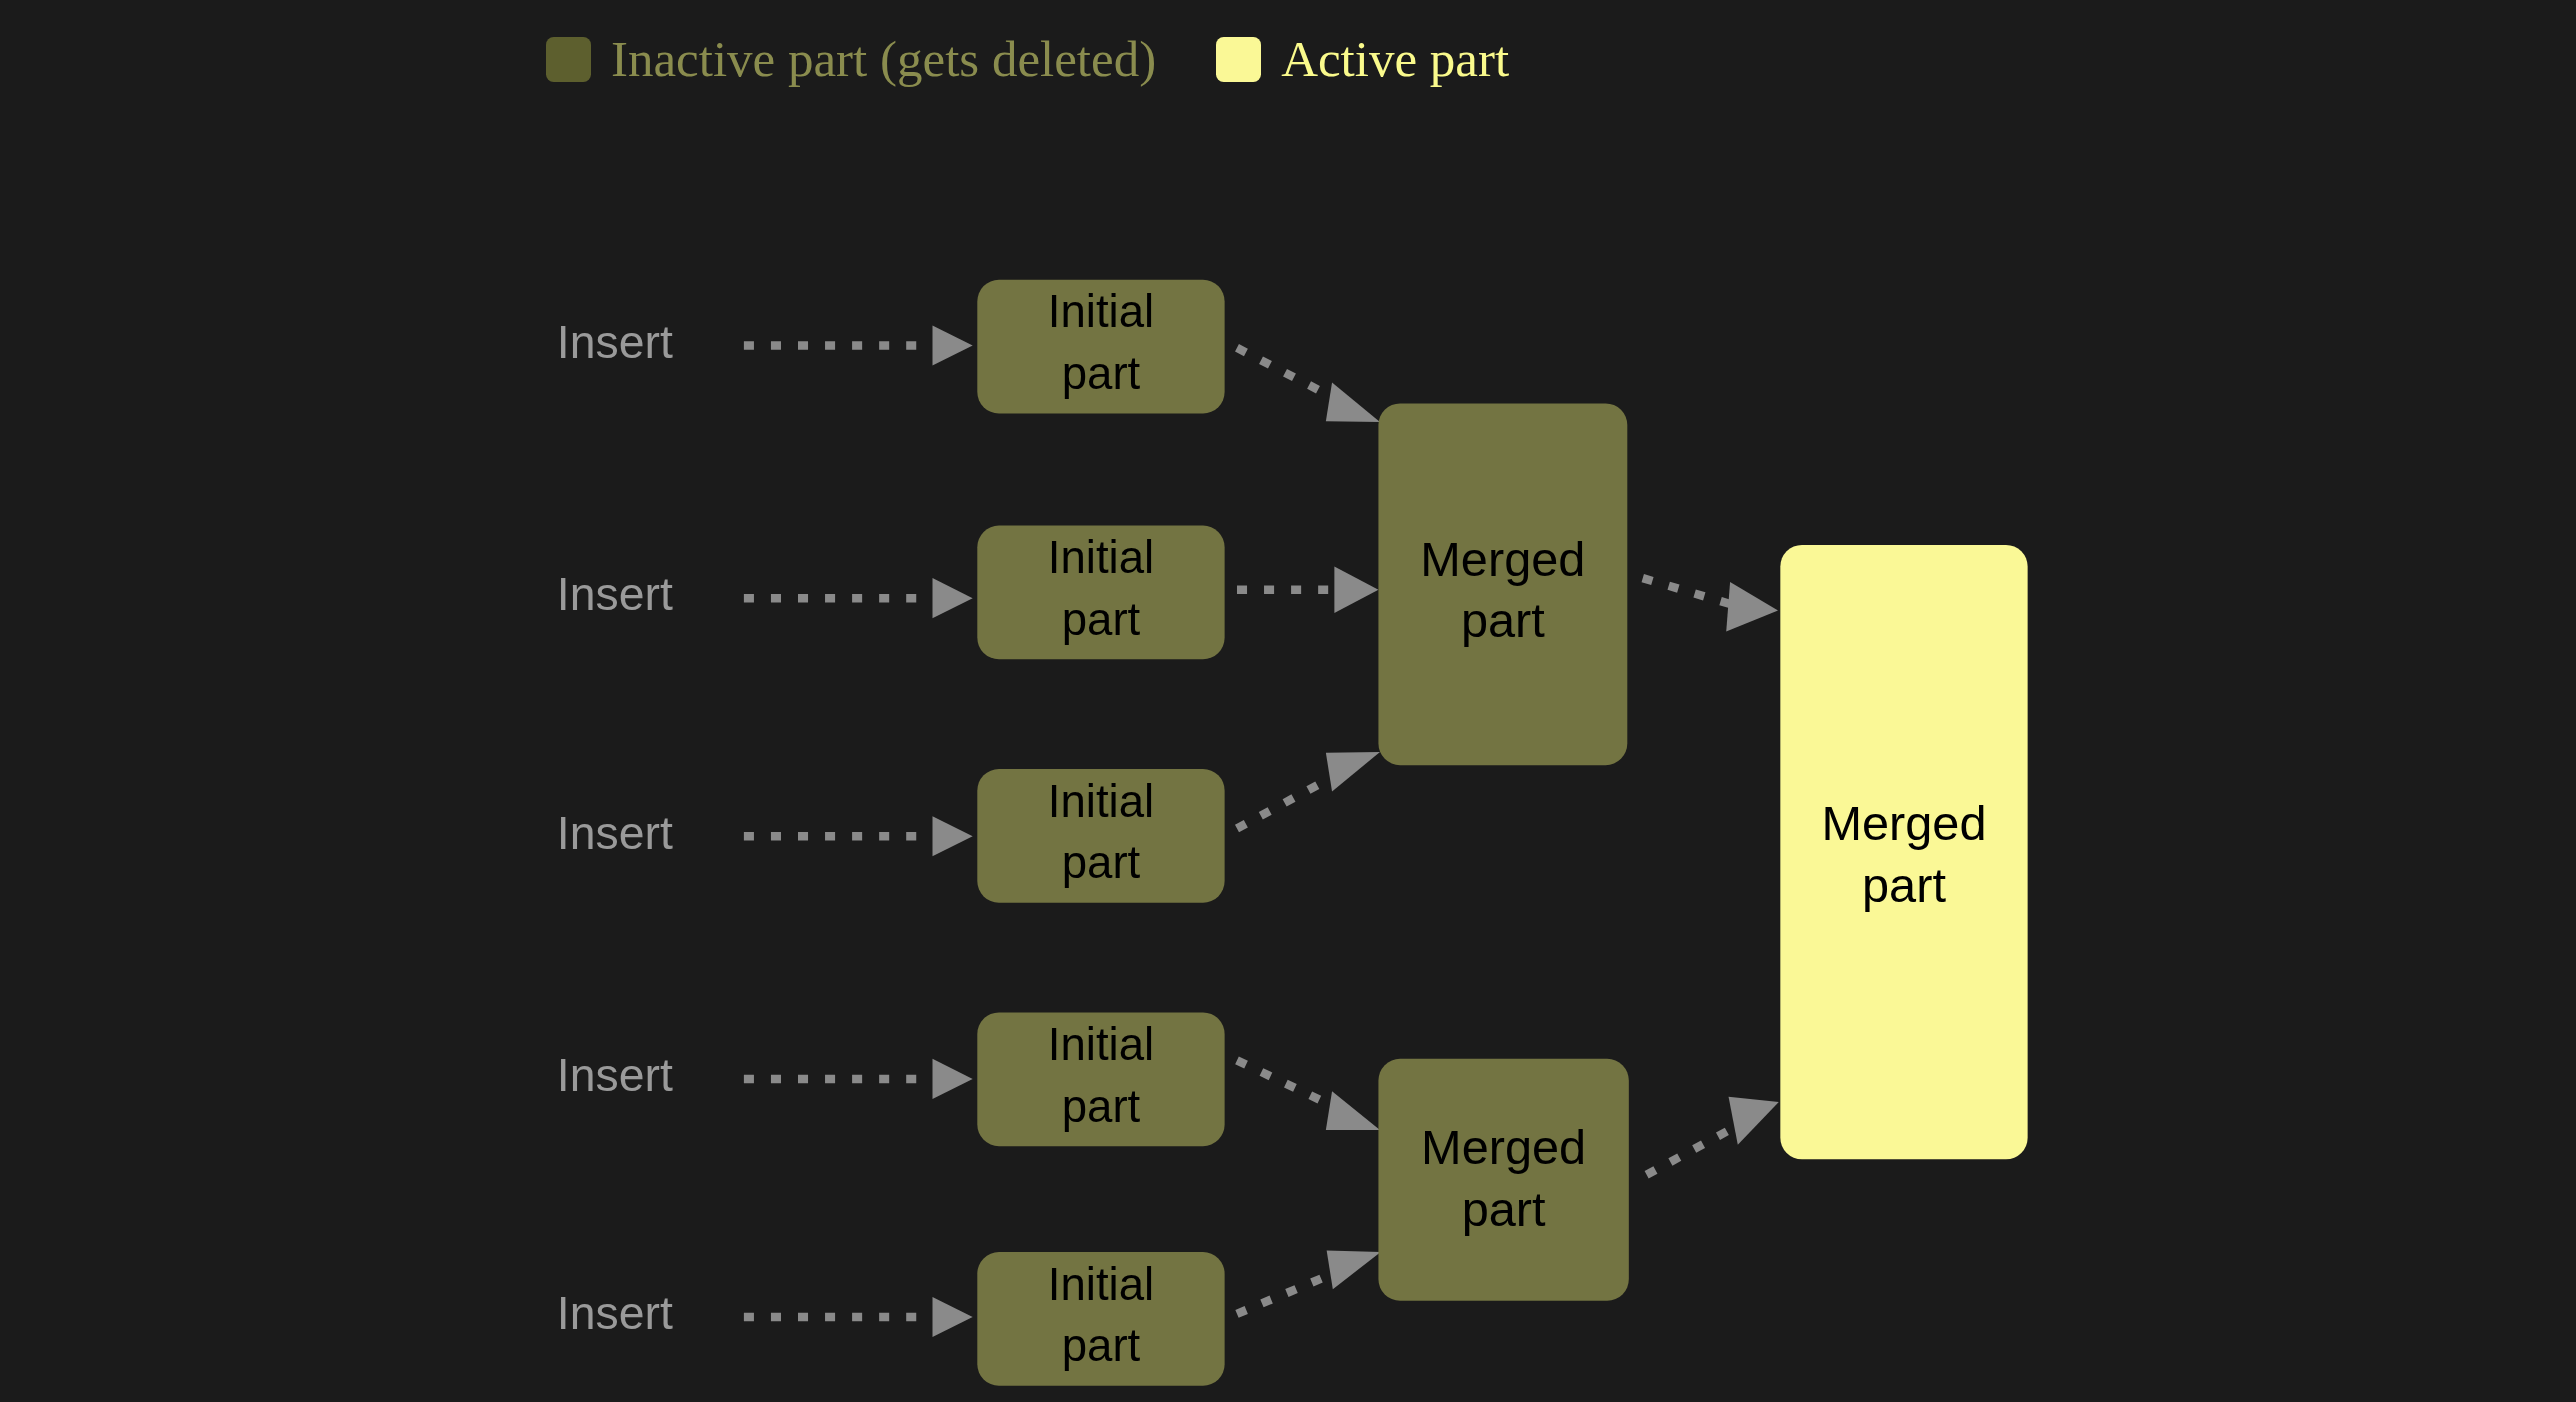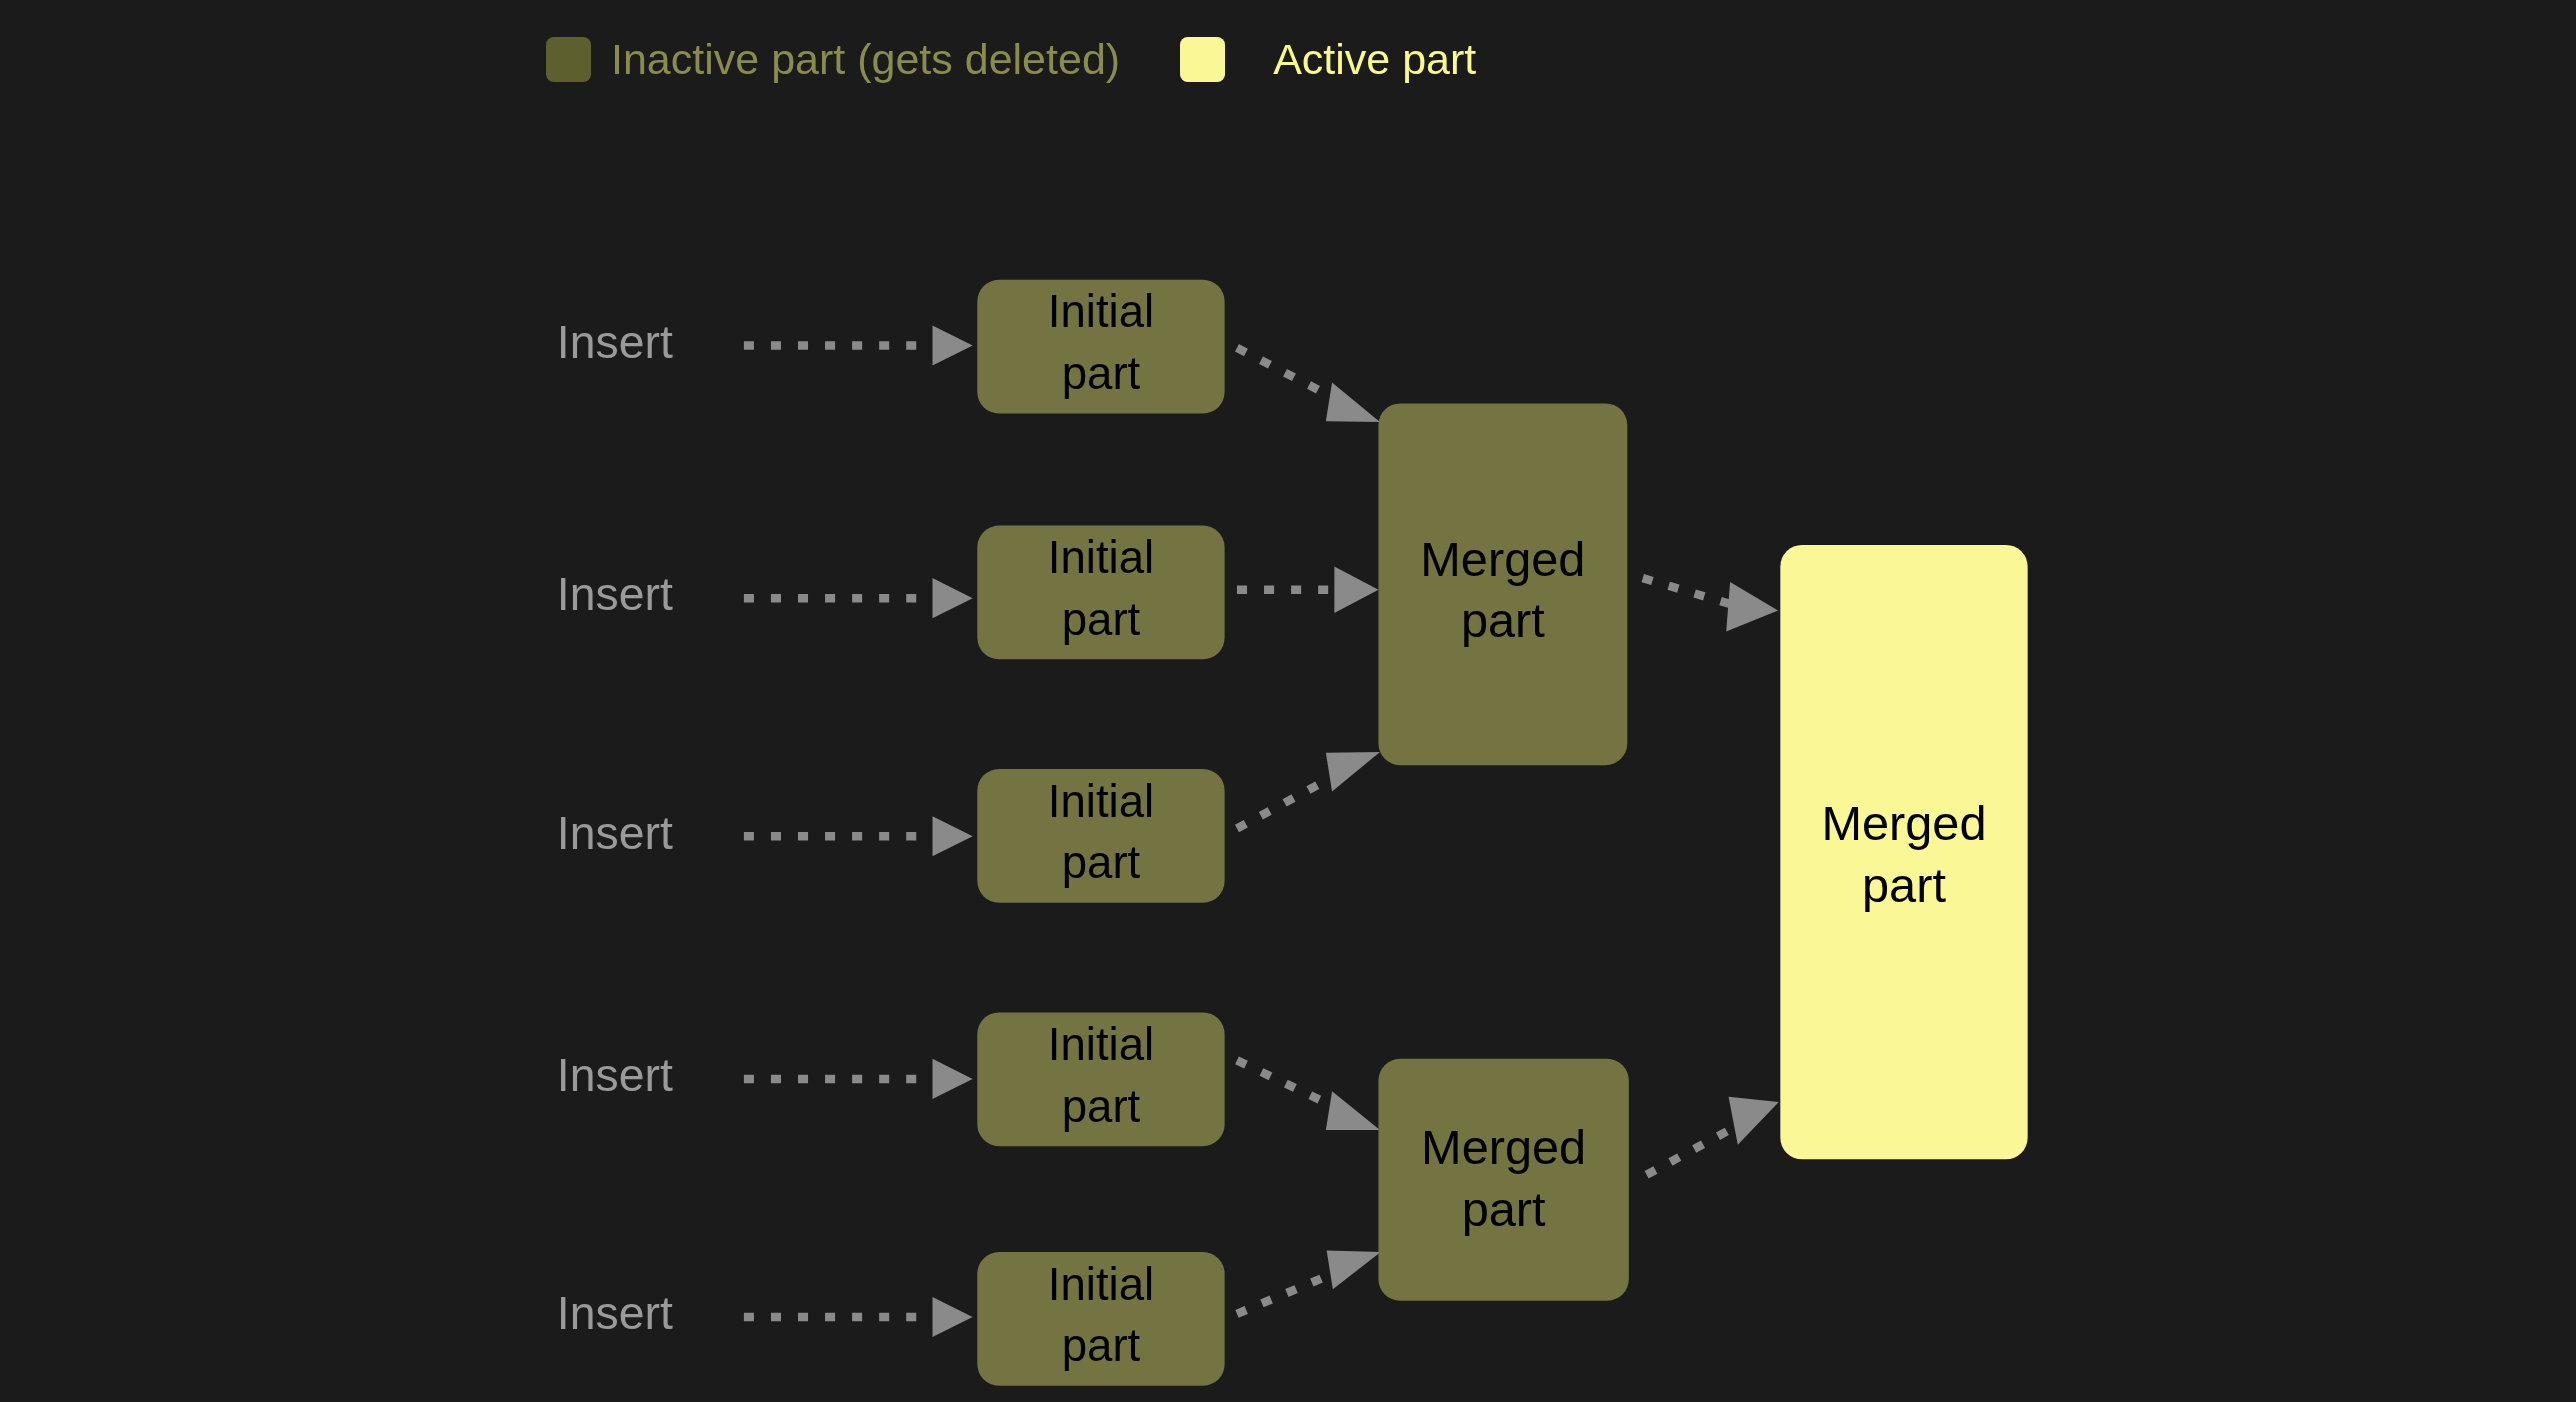--- a/index.html
+++ b/index.html
@@ -37,26 +37,27 @@
   }
   .legend-swatch {
     width: 45px;
     height: 45px;
     border-radius: 7.7px;
     flex: 0 0 auto;
   }
   .legend-swatch.inactive { background: #5d5f2e; }
   .legend-swatch.active   { background: #faf896; }
   .legend-label {
-    font-size: 43px;
+    font-size: 51px;
     line-height: 1;
     white-space: nowrap;
+    font-family: Liberation Serif, serif;
   }
   .legend-label.inactive { color: #8a8c4e; }
-  .legend-label.active   { color: #fafa8c; margin-left: 28px; }
+  .legend-label.active   { color: #fafa8c; }
 
   
   #diagram {
     position: absolute;
     top: 0;
     left: 0;
     width: 2576px;
     height: 1402px;
   }
   .node-box {

